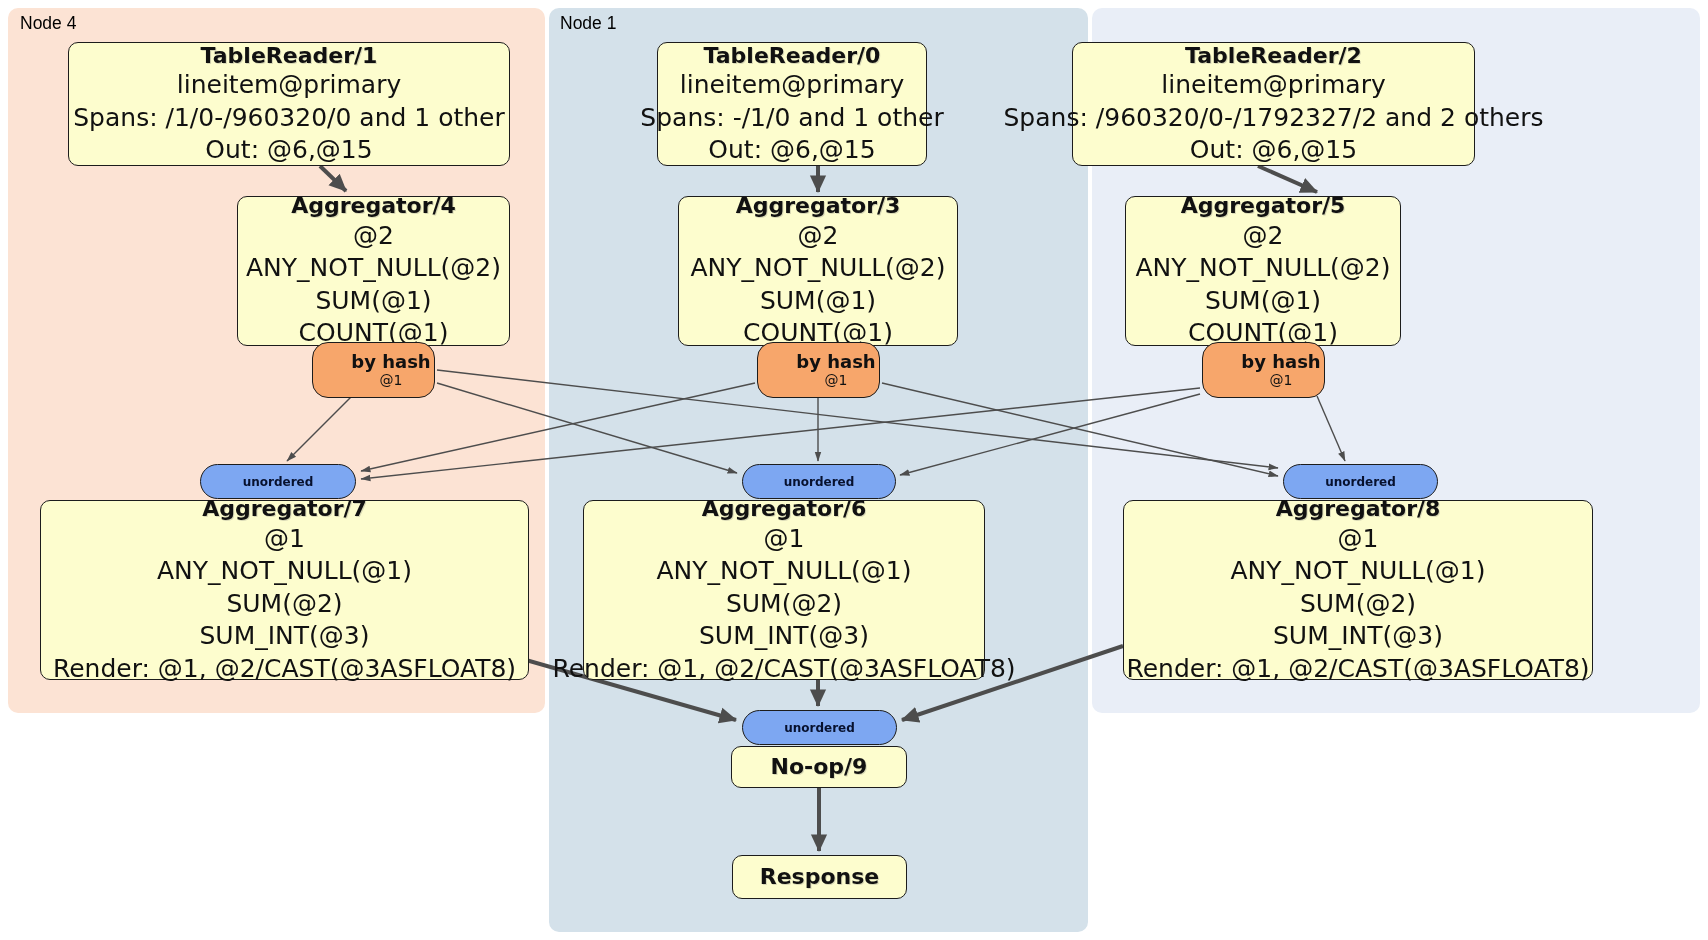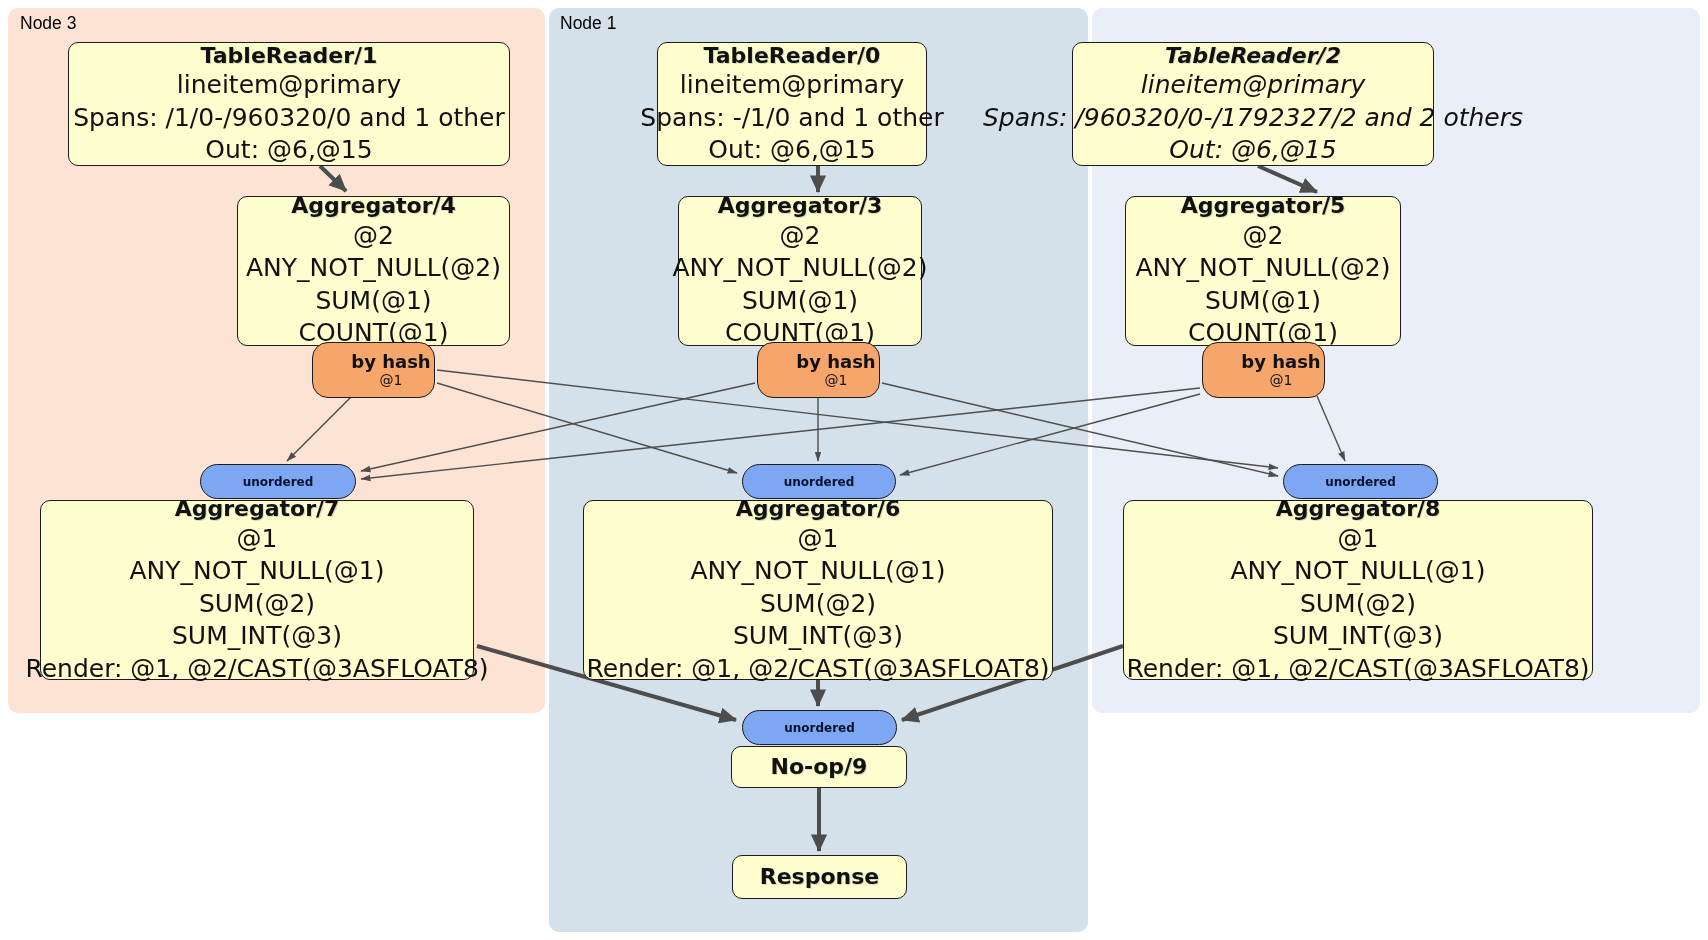--- a/index.html
+++ b/index.html
@@ -32,21 +32,21 @@
 </style>
 </head>
 <body>
 
 <div id="stage">
 
   <div class="panel" style="left:8px;top:8px;width:537px;height:705px;background:var(--panel-node3);"></div>
   <div class="panel" style="left:549px;top:8px;width:539px;height:924px;background:var(--panel-node1);"></div>
   <div class="panel" style="left:1092px;top:8px;width:608px;height:705px;background:var(--panel-node2);"></div>
 
-  <div class="panel-label" style="left:20px;top:13px;">Node 3</div>
+  <div class="panel-label" style="left:20px;top:13px;">Node 4</div>
   <div class="panel-label" style="left:560px;top:13px;">Node 1</div>
   <div class="panel-label" style="left:1103px;top:13px;margin-top:32px;">Node 2</div>
 
   <svg class="edges" width="1708" height="940">
     <defs>
       <marker id="athick" viewBox="0 0 10 10" refX="9" refY="5" markerWidth="4.6" markerHeight="4.6" orient="auto">
         <path d="M0,0.6 L9.6,5 L0,9.4 z"></path>
       </marker>
       <marker id="athin" viewBox="0 0 10 10" refX="9" refY="5" markerWidth="7.5" markerHeight="7.5" orient="auto">
         <path d="M0,1.8 L9.6,5 L0,8.2 z"></path>
@@ -79,35 +79,35 @@
     <div class="pline">lineitem@primary</div>
     <div class="pline">Spans: /1/0-/960320/0 and 1 other</div>
     <div class="pline">Out: @6,@15</div>
   </div>
   <div class="pbox" style="left:657px;top:42px;width:270px;height:124px;">
     <div class="ptitle">TableReader/0</div>
     <div class="pline">lineitem@primary</div>
     <div class="pline">Spans: -/1/0 and 1 other</div>
     <div class="pline">Out: @6,@15</div>
   </div>
-  <div class="pbox" style="left:1072px;top:42px;width:362px;height:124px;font-style:italic;">
+  <div class="pbox" style="left:1072px;top:42px;width:403px;height:124px;">
     <div class="ptitle">TableReader/2</div>
     <div class="pline">lineitem@primary</div>
     <div class="pline">Spans: /960320/0-/1792327/2 and 2 others</div>
     <div class="pline">Out: @6,@15</div>
   </div>
 
   <div class="pbox" style="left:237px;top:196px;width:273px;height:150px;">
     <div class="ptitle">Aggregator/4</div>
     <div class="pline">@2</div>
     <div class="pline">ANY_NOT_NULL(@2)</div>
     <div class="pline">SUM(@1)</div>
     <div class="pline">COUNT(@1)</div>
   </div>
-  <div class="pbox" style="left:678px;top:196px;width:244px;height:150px;">
+  <div class="pbox" style="left:678px;top:196px;width:280px;height:150px;">
     <div class="ptitle">Aggregator/3</div>
     <div class="pline">@2</div>
     <div class="pline">ANY_NOT_NULL(@2)</div>
     <div class="pline">SUM(@1)</div>
     <div class="pline">COUNT(@1)</div>
   </div>
   <div class="pbox" style="left:1125px;top:196px;width:276px;height:150px;">
     <div class="ptitle">Aggregator/5</div>
     <div class="pline">@2</div>
     <div class="pline">ANY_NOT_NULL(@2)</div>
@@ -125,29 +125,29 @@
   </div>
   <div class="router" style="left:1202px;top:342px;width:123px;height:56px;">
     <div class="rlabel">by hash</div>
     <div class="rkey">@1</div>
   </div>
 
   <div class="sync" style="left:200px;top:464px;width:156px;height:35px;">unordered</div>
   <div class="sync" style="left:742px;top:464px;width:154px;height:35px;">unordered</div>
   <div class="sync" style="left:1283px;top:464px;width:155px;height:35px;">unordered</div>
 
-  <div class="pbox" style="left:40px;top:500px;width:434px;height:180px;">
+  <div class="pbox" style="left:40px;top:500px;width:489px;height:180px;">
     <div class="ptitle">Aggregator/7</div>
     <div class="pline">@1</div>
     <div class="pline">ANY_NOT_NULL(@1)</div>
     <div class="pline">SUM(@2)</div>
     <div class="pline">SUM_INT(@3)</div>
     <div class="pline">Render: @1, @2/CAST(@3ASFLOAT8)</div>
   </div>
-  <div class="pbox" style="left:583px;top:500px;width:470px;height:180px;">
+  <div class="pbox" style="left:583px;top:500px;width:402px;height:180px;">
     <div class="ptitle">Aggregator/6</div>
     <div class="pline">@1</div>
     <div class="pline">ANY_NOT_NULL(@1)</div>
     <div class="pline">SUM(@2)</div>
     <div class="pline">SUM_INT(@3)</div>
     <div class="pline">Render: @1, @2/CAST(@3ASFLOAT8)</div>
   </div>
   <div class="pbox" style="left:1123px;top:500px;width:470px;height:180px;">
     <div class="ptitle">Aggregator/8</div>
     <div class="pline">@1</div>

